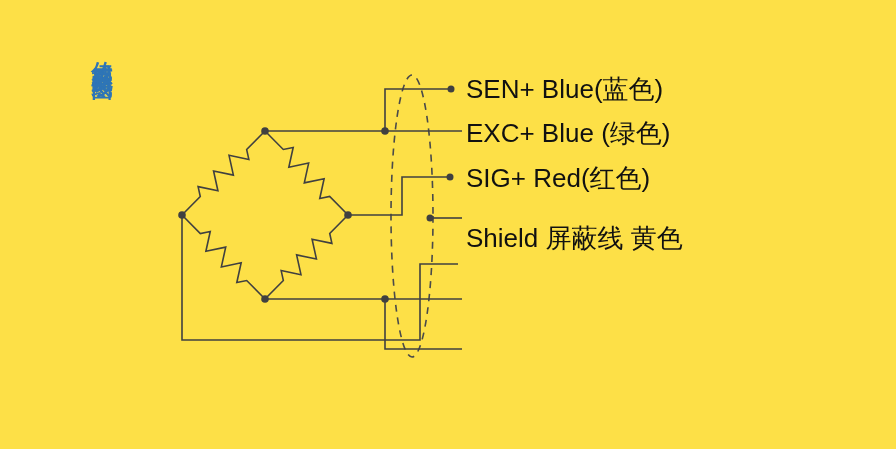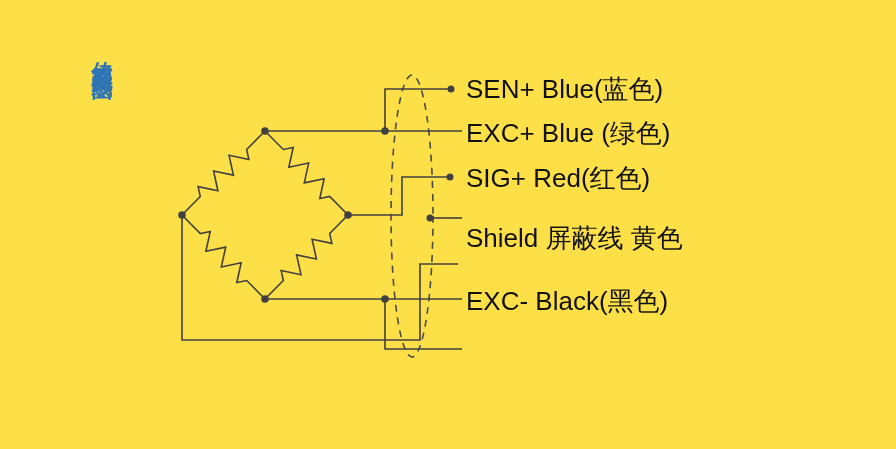--- a/index.html
+++ b/index.html
@@ -89,15 +89,14 @@
     <circle cx="385" cy="299" r="3.8" fill="#404040"></circle>
     <circle cx="451" cy="89" r="3.5" fill="#404040"></circle>
     <circle cx="450" cy="177" r="3.5" fill="#404040"></circle>
     <circle cx="430" cy="218" r="3.5" fill="#404040"></circle>
   </svg>
 
   <div class="wire-label wl-0">SEN+ Blue(蓝色)</div>
   <div class="wire-label wl-1">EXC+ Blue (绿色)</div>
   <div class="wire-label wl-2">SIG+ Red(红色)</div>
   <div class="wire-label wl-3">Shield 屏蔽线 黄色</div>
-  <div class="wire-label wl-5">EXC- Black(黑色)</div>
 
 </div>
 
 </body></html>

